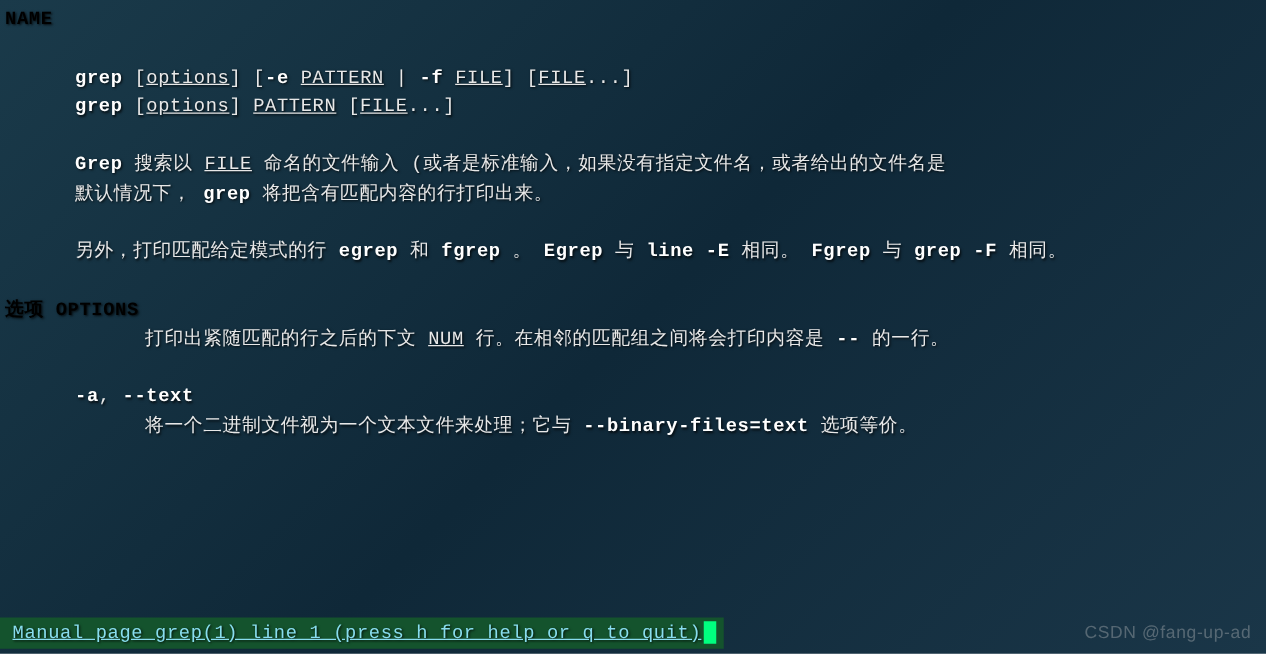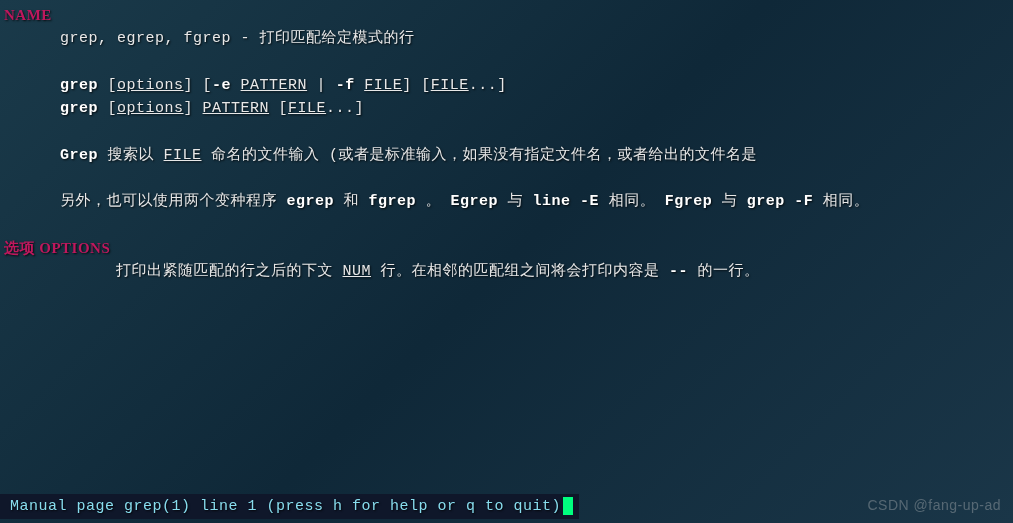--- a/index.html
+++ b/index.html
@@ -15,37 +15,37 @@
     text-shadow: 1px 1px 2px rgba(0,0,0,0.8);
     letter-spacing: 0.5px;
     line-height: 1.55;
   }
   .content {
     padding: 4px 4px 0 4px;
     white-space: nowrap;
   }
   .section-head {
     font-weight: bold;
-    color: #be185d;
-    font-family: Liberation Serif, serif;
+    color: #000000;
   }
   .indent1 { padding-left: 56px; }
   .indent2 { padding-left: 112px; }
   .bold { font-weight: bold; color: #ffffff; }
   .uline { text-decoration: underline; }
   .statusbar {
     position: absolute;
     left: 0;
     bottom: 4px;
-    background: #0f172a;
+    background: #14532d;
     color: #88ddee;
     padding: 1px 6px 1px 10px;
     font-weight: normal;
     display: flex;
     align-items: center;
+    text-decoration: underline;
   }
   .cursor {
     display: inline-block;
     width: 10px;
     height: 18px;
     background: #00ff7f;
     margin-left: 2px;
   }
   .watermark {
     position: absolute;
@@ -58,45 +58,53 @@
     margin-top: 48px;
   }
   .blank { height: 1.55em; }
 </style>
 </head>
 <body>
 
 <div class="content">
 
   <div class="section-head">NAME</div>
-  <div class="indent1">grep, egrep, fgrep - 打印匹配给定模式的行</div>
   <div class="blank"></div>
 
   <div class="indent1">
     <span class="bold">grep</span><span> [</span><span class="uline">options</span><span>] [</span><span class="bold">-e</span><span> </span><span class="uline">PATTERN</span><span> | </span><span class="bold">-f</span><span> </span><span class="uline">FILE</span><span>] [</span><span class="uline">FILE</span><span>...]</span>
   </div>
   <div class="indent1">
     <span class="bold">grep</span><span> [</span><span class="uline">options</span><span>] </span><span class="uline">PATTERN</span><span> [</span><span class="uline">FILE</span><span>...]</span>
   </div>
   <div class="blank"></div>
 
   <div class="indent1">
     <span class="bold">Grep</span><span>   搜索以   </span><span class="uline">FILE</span><span>   命名的文件输入   (或者是标准输入，如果没有指定文件名，或者给出的文件名是</span>
   </div>
+  <div class="indent1">
+    <span>默认情况下， </span><span class="bold">grep</span><span> 将把含有匹配内容的行打印出来。</span>
+  </div>
   <div class="blank"></div>
   <div class="indent1">
-    <span>另外，也可以使用两个变种程序 </span><span class="bold">egrep</span><span> 和 </span><span class="bold">fgrep</span><span> 。 </span><span class="bold">Egrep</span><span> 与 </span><span class="bold">line -E</span><span> 相同。 </span><span class="bold">Fgrep</span><span> 与 </span><span class="bold">grep -F</span><span> 相同。</span>
+    <span>另外，打印匹配给定模式的行 </span><span class="bold">egrep</span><span> 和 </span><span class="bold">fgrep</span><span> 。 </span><span class="bold">Egrep</span><span> 与 </span><span class="bold">line -E</span><span> 相同。 </span><span class="bold">Fgrep</span><span> 与 </span><span class="bold">grep -F</span><span> 相同。</span>
   </div>
   <div class="blank"></div>
 
   <div class="section-head">选项 OPTIONS</div>
   <div class="indent2">
     <span>打印出紧随匹配的行之后的下文 </span><span class="uline">NUM</span><span> 行。在相邻的匹配组之间将会打印内容是 </span><span class="bold">--</span><span> 的一行。</span>
   </div>
   <div class="blank"></div>
+  <div class="indent1">
+    <span class="bold">-a</span><span>, </span><span class="bold">--text</span>
+  </div>
+  <div class="indent2">
+    <span>将一个二进制文件视为一个文本文件来处理；它与 </span><span class="bold">--binary-files=text</span><span> 选项等价。</span>
+  </div>
 
 </div>
 
 <div class="statusbar">
   <span>Manual page grep(1) line 1 (press h for help or q to quit)</span>
     <span class="cursor"></span>
 </div>
 
 <div class="watermark">CSDN @fang-up-ad</div>
 

